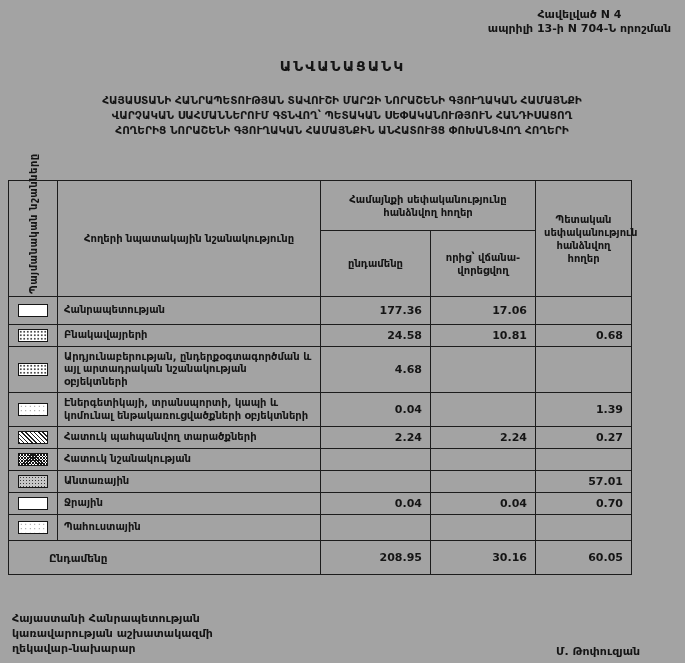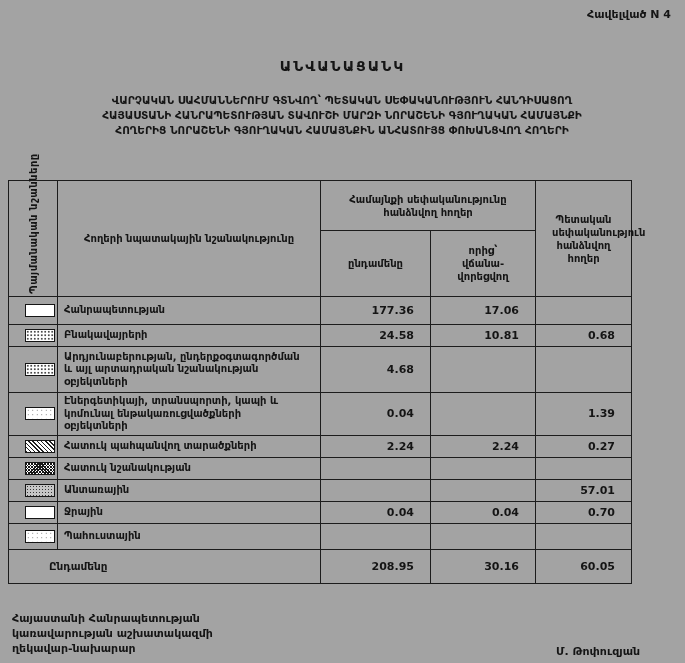--- a/index.html
+++ b/index.html
@@ -39,21 +39,21 @@
     border-collapse:collapse; table-layout:fixed;
   }
   .land-table col.c-sym { width:49px; }
   .land-table col.c-label { width:263px; }
   .land-table col.c-n1 { width:110px; }
   .land-table col.c-n2 { width:105px; }
   .land-table col.c-n3 { width:96px; }
   .land-table th, .land-table td {
     border:1.6px solid #1c1c1c;
     font-size:10px; font-weight:700;
-    padding:2px 16px;
+    padding:2px 8px;
     vertical-align:middle;
   }
   .land-table th { text-align:center; line-height:1.3; }
   .hr1 { height:50px; }
   .hr2 { height:66px; }
   .vert {
     writing-mode:vertical-rl;
     transform:rotate(180deg);
     margin:0 auto;
     height:110px;
@@ -112,27 +112,28 @@
     font-size:11px;
   }
 </style>
 </head>
 <body>
 
 <div class="page">
 
   <div class="appendix">
     <div>Հավելված N 4</div>
+    <div>ապրիլի 13-ի N 704-Ն որոշման</div>
   </div>
 
   <div class="doc-title">ԱՆՎԱՆԱՑԱՆԿ</div>
 
   <div class="subtitle">
+    <div>ՀԱՅԱՍՏԱՆԻ ՀԱՆՐԱՊԵՏՈՒԹՅԱՆ ՏԱՎՈՒՇԻ ՄԱՐԶԻ ՆՈՐԱՇԵՆԻ ԳՅՈՒՂԱԿԱՆ ՀԱՄԱՅՆՔԻ</div>
     <div>ՎԱՐՉԱԿԱՆ ՍԱՀՄԱՆՆԵՐՈՒՄ ԳՏՆՎՈՂ՝ ՊԵՏԱԿԱՆ ՍԵՓԱԿԱՆՈՒԹՅՈՒՆ ՀԱՆԴԻՍԱՑՈՂ</div>
-    <div>ՀԱՅԱՍՏԱՆԻ ՀԱՆՐԱՊԵՏՈՒԹՅԱՆ ՏԱՎՈՒՇԻ ՄԱՐԶԻ ՆՈՐԱՇԵՆԻ ԳՅՈՒՂԱԿԱՆ ՀԱՄԱՅՆՔԻ</div>
     <div>ՀՈՂԵՐԻՑ ՆՈՐԱՇԵՆԻ ԳՅՈՒՂԱԿԱՆ ՀԱՄԱՅՆՔԻՆ ԱՆՀԱՏՈՒՅՑ ՓՈԽԱՆՑՎՈՂ ՀՈՂԵՐԻ</div>
   </div>
 
   <table class="land-table">
     <colgroup>
       <col class="c-sym">
         <col class="c-label">
         <col class="c-n1">
         <col class="c-n2">
         <col class="c-n3">

